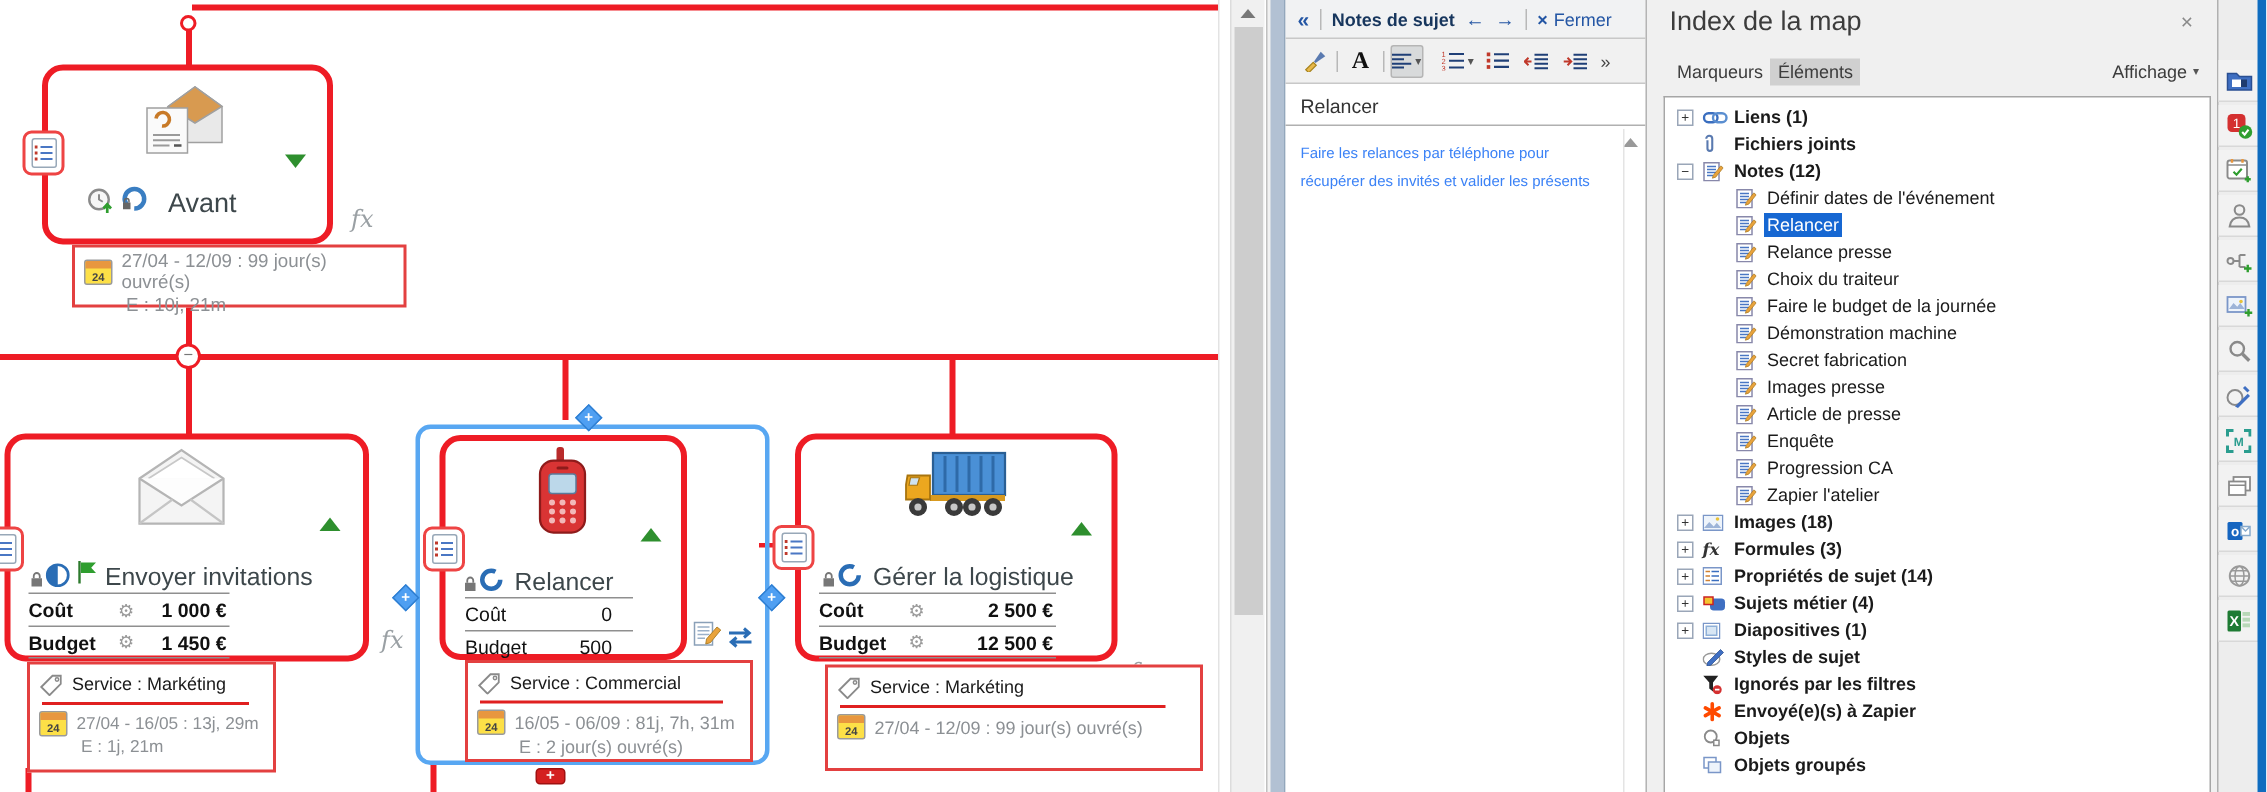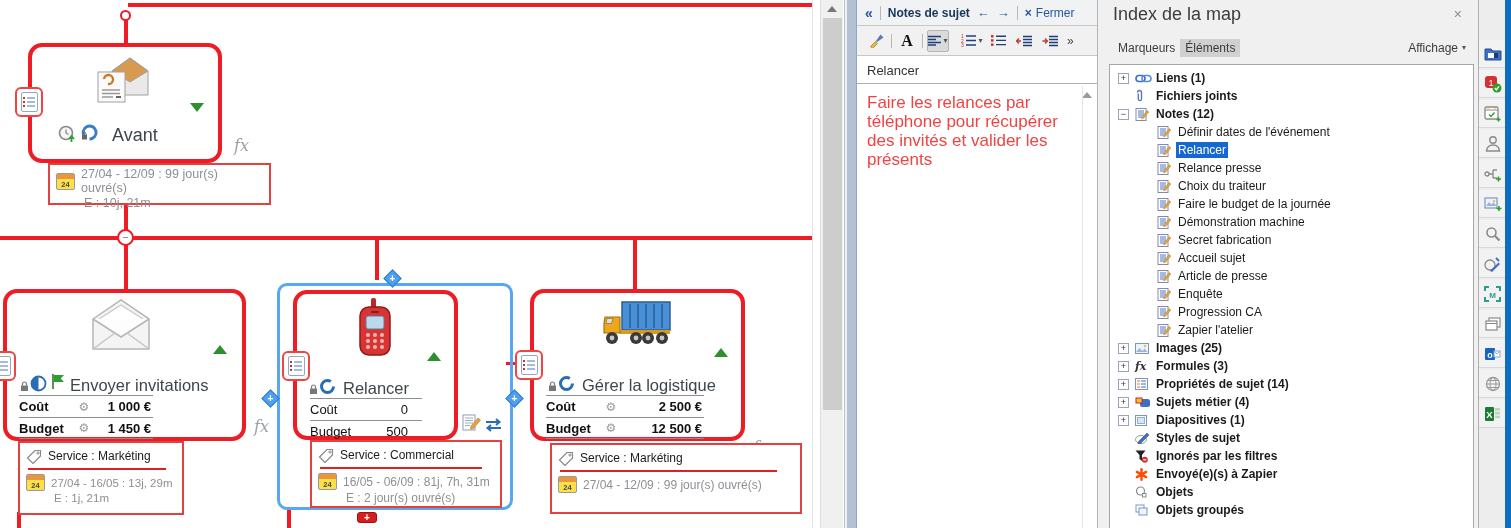--- a/index.html
+++ b/index.html
@@ -68,21 +68,21 @@
   .vdiv{width:1px;height:14px;background:#b8b8b8}
   .np-toolbar{position:absolute;left:12px;top:26px;right:0;height:30px;background:#f1f1f1;border-bottom:1px solid #c8c8c8;
               display:flex;align-items:center;gap:4px;padding-left:8px}
   .tbtn{height:22px;min-width:22px;display:flex;align-items:center;justify-content:center;gap:2px;border-radius:2px}
   .tbtn.pressed{background:#d8dadb;border:1px solid #b5b5b5}
   .dd{font-size:8px;color:#555;line-height:1}
   .tb-A{font-family:"Liberation Serif","DejaVu Serif",serif;font-size:16px;font-weight:bold;color:#111}
   .tb-ovf{color:#444;font-size:12px;margin-left:2px}
   .np-body{position:absolute;left:12px;top:56px;right:0;bottom:0;background:#fff}
   .np-note-title{padding:7px 10px 5px 10px;font-size:13px;color:#333;border-bottom:1px solid #b0b0b0}
-  .np-text{padding:9px 10px;font-size:17px;line-height:19px;color:#ef4444;width:225px}
+  .np-text{padding:9px 10px;font-size:10px;line-height:19px;color:#3b82f6;width:225px}
   .np-upbtn{position:absolute;right:5px;top:36px;width:0;height:0;border-left:5px solid transparent;
             border-right:5px solid transparent;border-bottom:6px solid #999}
   .np-vsep{position:absolute;right:14px;top:30px;bottom:0;width:1px;background:#e4e4e4}
 
   
   .ipanel{position:absolute;left:1097px;top:0;width:381px;height:528px;background:#f0f0f0;border-left:1px solid #b4b4b4}
   .ip-title{position:absolute;left:15px;top:4px;font-size:18px;color:#3c3c3c}
   .ip-close{position:absolute;right:16px;top:6px;font-size:14px;color:#8a8a8a}
   .ip-tabs{position:absolute;left:15px;top:38px;right:12px;height:20px;display:flex;align-items:center;font-size:12px;color:#3c3c3c}
   .ip-tab{padding:2px 5px}
@@ -625,21 +625,21 @@
         <span class="tlb">Secret fabrication</span>
       </div>
       <div class="trw child">
         <span class="tic">
             <svg width="14" height="13" viewBox="0 0 14 13">
               <rect x="1" y="0.5" width="10" height="12" fill="#fff" stroke="#88a"></rect>
               <path d="M3 3h6M3 5h6M3 7h6M3 9h4" stroke="#4a77c4"></path>
               <path d="M7.2 8.8L12.2 2.6l1.6 1.3-5 6.2-2.2.7z" fill="#e9a33c" stroke="#a97a20" stroke-width="0.5"></path>
             </svg>
           </span>
-        <span class="tlb">Accueil sujet</span>
+        <span class="tlb">Images presse</span>
       </div>
       <div class="trw child">
         <span class="tic">
             <svg width="14" height="13" viewBox="0 0 14 13">
               <rect x="1" y="0.5" width="10" height="12" fill="#fff" stroke="#88a"></rect>
               <path d="M3 3h6M3 5h6M3 7h6M3 9h4" stroke="#4a77c4"></path>
               <path d="M7.2 8.8L12.2 2.6l1.6 1.3-5 6.2-2.2.7z" fill="#e9a33c" stroke="#a97a20" stroke-width="0.5"></path>
             </svg>
           </span>
         <span class="tlb">Article de presse</span>
@@ -679,21 +679,21 @@
         <span class="exp">
             <i>+</i>
           </span>
         <span class="tic">
             <svg width="14" height="11" viewBox="0 0 14 11">
               <rect x="0.5" y="0.5" width="13" height="10" fill="#eef4fb" stroke="#7a96c8"></rect>
               <path d="M1 9l3.5-4 3 3 2-2.5 3 3.5z" fill="#9db4d8"></path>
               <circle cx="10" cy="3" r="1.2" fill="#e8c23a"></circle>
             </svg>
           </span>
-        <span class="tlb b">Images (25)</span>
+        <span class="tlb b">Images (18)</span>
       </div>
       <div class="trw">
         <span class="exp">
             <i>+</i>
           </span>
         <span class="tic">
             <i class="fxs">fx</i>
           </span>
         <span class="tlb b">Formules (3)</span>
       </div>

